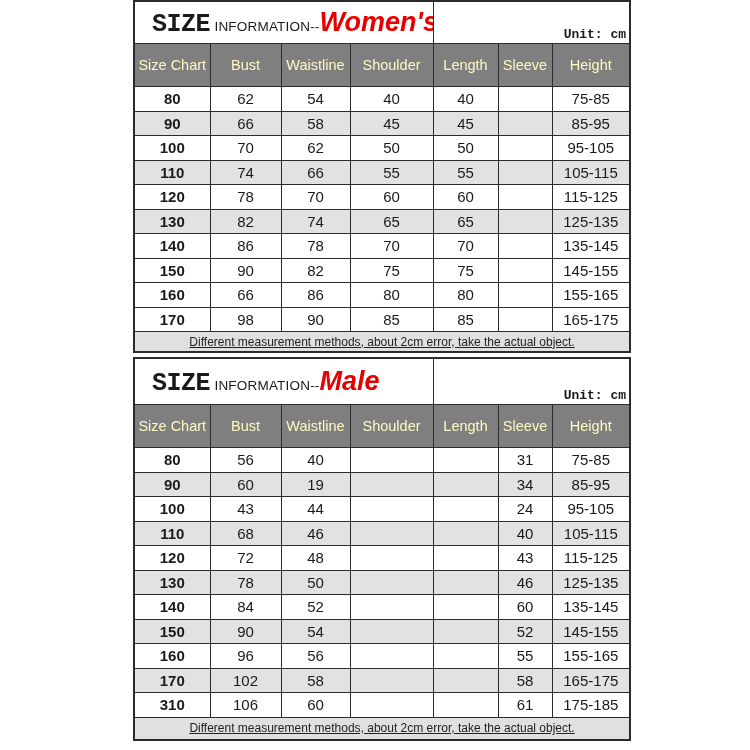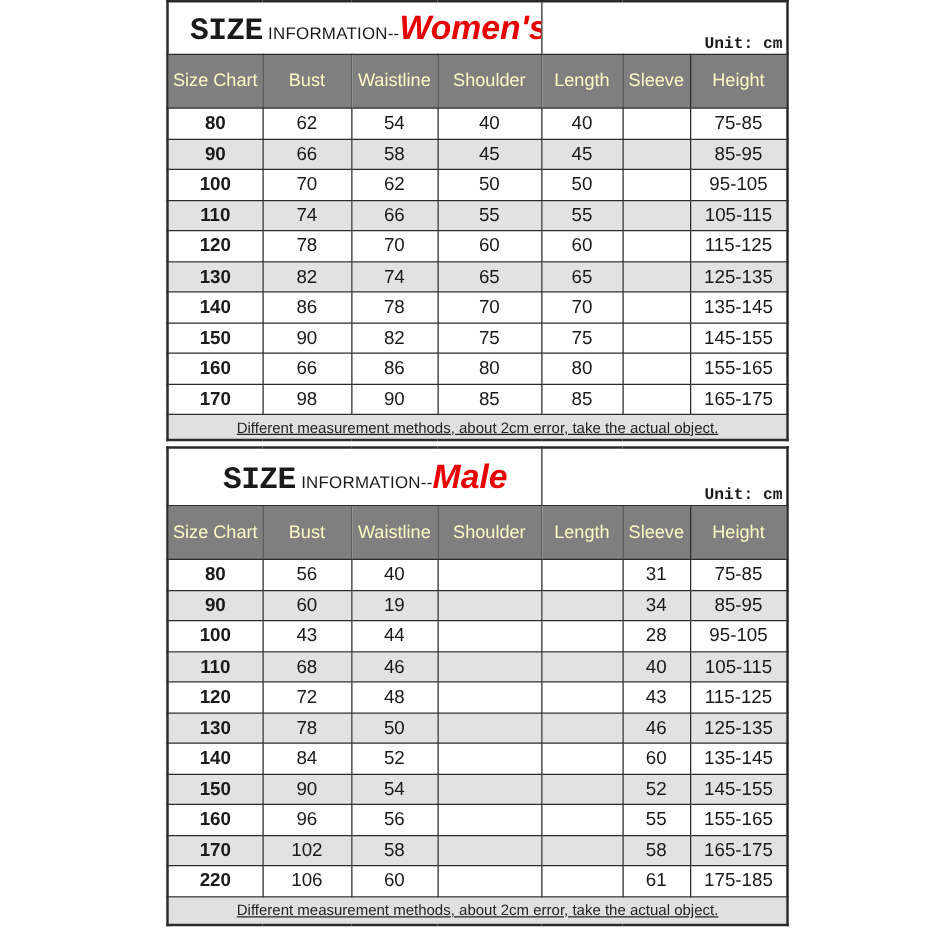--- a/index.html
+++ b/index.html
@@ -29,21 +29,21 @@
   .size-table td,.size-table th{
     border:1px solid var(--border-col);
     padding:0;overflow:hidden;white-space:nowrap;
   }
 
   
   tr.title-row td{background:#fff;}
   td.title-cell{
     height:41px;padding-left:17px;vertical-align:middle;text-align:left;
   }
-  #table-male td.title-cell{height:45px;text-align:center;}
+  #table-male td.title-cell{height:45px;}
   .t-size{font-weight:bold;font-size:25px;letter-spacing:-0.5px;font-family:Liberation Mono, monospace;}
   .t-info{font-weight:normal;font-size:13.5px;letter-spacing:0.2px;}
   .t-gender{font-weight:bold;font-size:27px;color:var(--accent);font-style:italic;}
   td.unit-cell{
     vertical-align:bottom;text-align:right;
     font-family:Liberation Mono, monospace;
     font-size:13px;font-weight:bold;padding:0 3px 1px 0;
   }
 
   
@@ -245,21 +245,21 @@
           <td></td>
           <td>34</td>
           <td>85-95</td>
         </tr>
         <tr>
           <td class="size-col">100</td>
           <td>43</td>
           <td>44</td>
           <td></td>
           <td></td>
-          <td>28</td>
+          <td>24</td>
           <td>95-105</td>
         </tr>
         <tr class="shaded">
           <td class="size-col">110</td>
           <td>68</td>
           <td>46</td>
           <td></td>
           <td></td>
           <td>40</td>
           <td>105-115</td>
@@ -312,21 +312,21 @@
         <tr class="shaded">
           <td class="size-col">170</td>
           <td>102</td>
           <td>58</td>
           <td></td>
           <td></td>
           <td>58</td>
           <td>165-175</td>
         </tr>
         <tr>
-          <td class="size-col">220</td>
+          <td class="size-col">310</td>
           <td>106</td>
           <td>60</td>
           <td></td>
           <td></td>
           <td>61</td>
           <td>175-185</td>
         </tr>
       </tbody>
     <tfoot>
       <tr>

